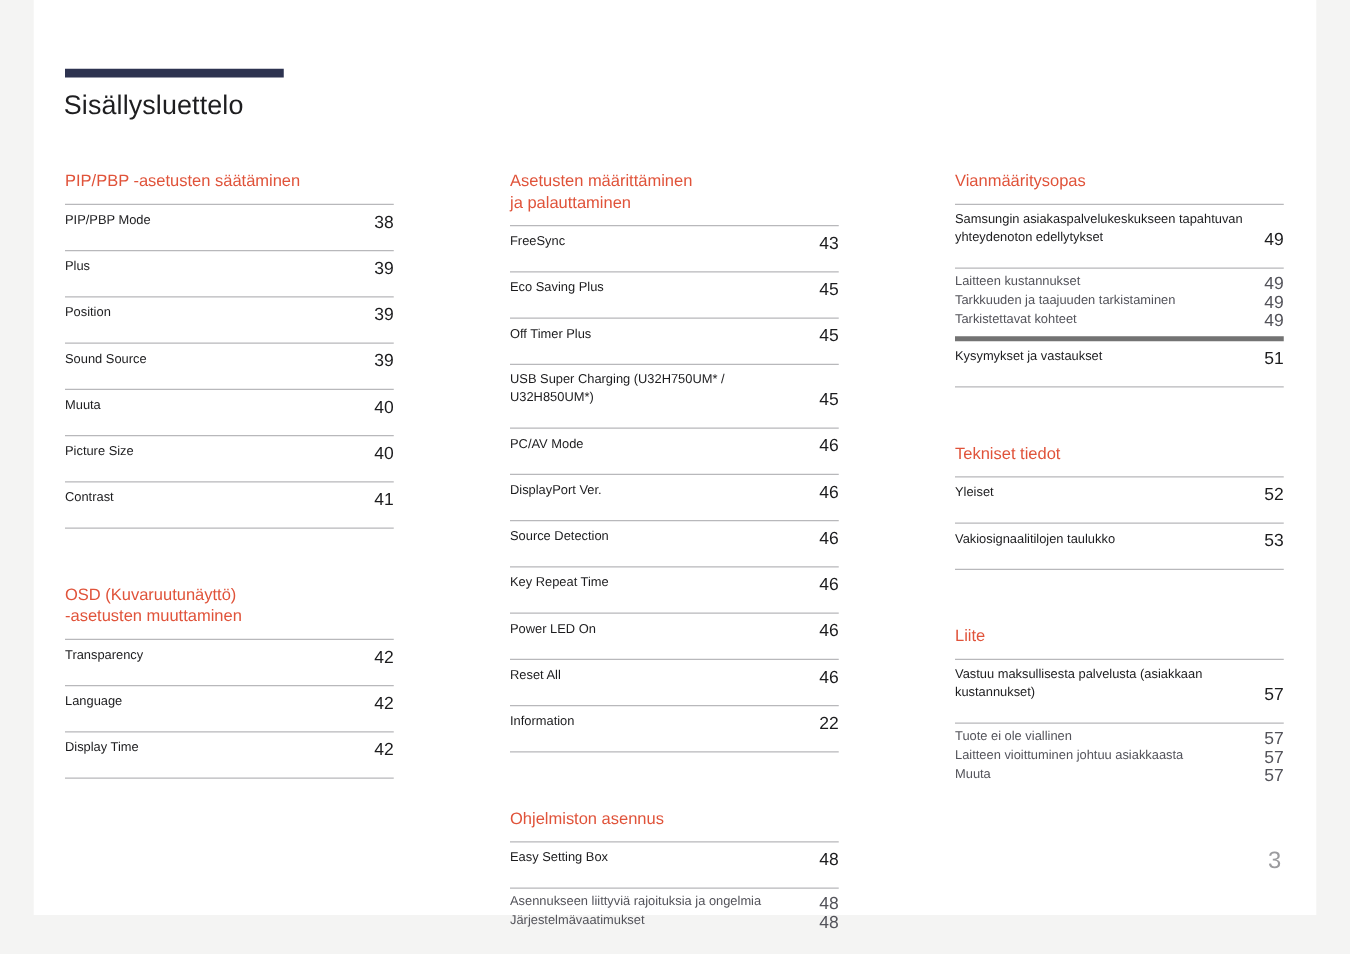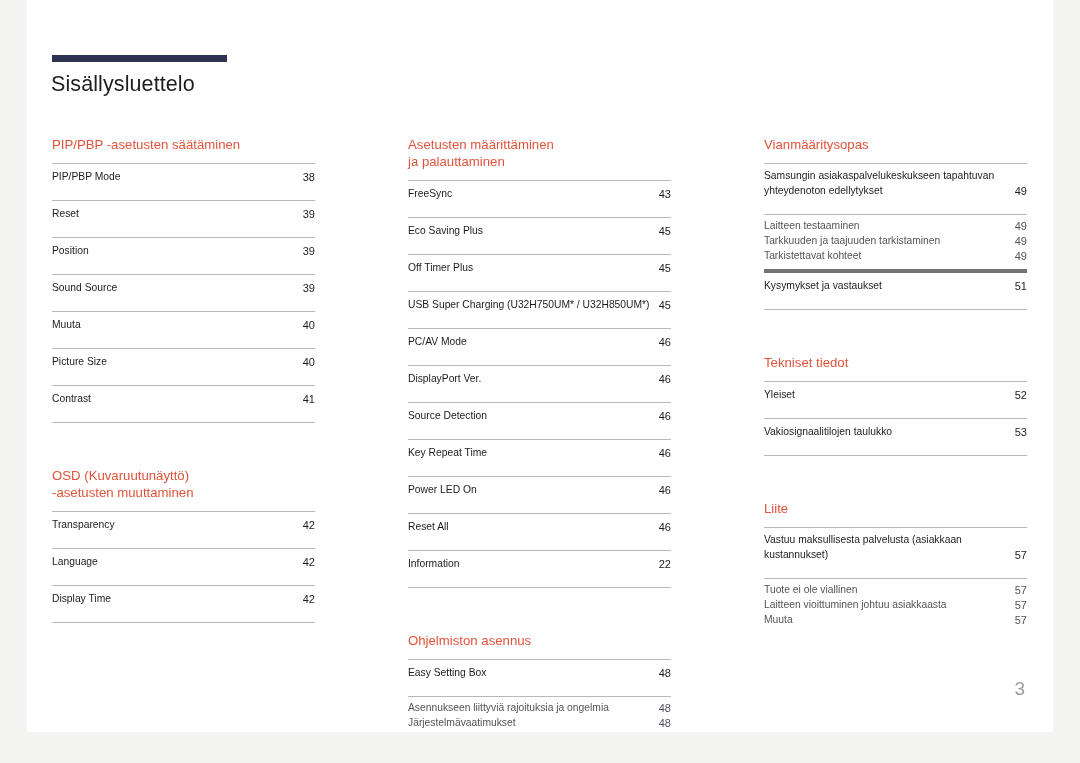--- a/index.html
+++ b/index.html
@@ -75,21 +75,21 @@
     padding: 5px 0 16px 0;
     min-height: 15px;
   }
   .entry .label {
     font-size: 10.3px;
     color: #1c1c1e;
     line-height: 14.5px;
     padding-right: 8px;
   }
   .entry .pg {
-    font-size: 11px;
+    font-size: 14px;
     color: #1c1c1e;
     line-height: 14.5px;
     flex: 0 0 auto;
   }
   
   .entry.sub {
     border-bottom: none;
     padding: 1px 0 0 0;
     min-height: 0;
   }
@@ -125,21 +125,21 @@
   <div class="columns" id="toc-columns">
       <div class="col">
         <div class="section gap-lg">
           <div class="section-title">PIP/PBP -asetusten säätäminen</div>
           <div class="entries">
             <div class="entry">
               <span class="label">PIP/PBP Mode</span>
               <span class="pg">38</span>
             </div>
             <div class="entry">
-              <span class="label">Reset</span>
+              <span class="label">Plus</span>
               <span class="pg">39</span>
             </div>
             <div class="entry">
               <span class="label">Position</span>
               <span class="pg">39</span>
             </div>
             <div class="entry">
               <span class="label">Sound Source</span>
               <span class="pg">39</span>
             </div>
@@ -245,21 +245,21 @@
       </div>
       <div class="col">
         <div class="section gap-lg">
           <div class="section-title">Vianmääritysopas</div>
           <div class="entries">
             <div class="entry">
               <span class="label">Samsungin asiakaspalvelukeskukseen tapahtuvan yhteydenoton edellytykset</span>
               <span class="pg">49</span>
             </div>
             <div class="entry sub first-sub">
-              <span class="label">Laitteen testaaminen</span>
+              <span class="label">Laitteen kustannukset</span>
               <span class="pg">49</span>
             </div>
             <div class="entry sub">
               <span class="label">Tarkkuuden ja taajuuden tarkistaminen</span>
               <span class="pg">49</span>
             </div>
             <div class="entry sub">
               <span class="label">Tarkistettavat kohteet</span>
               <span class="pg">49</span>
             </div>

